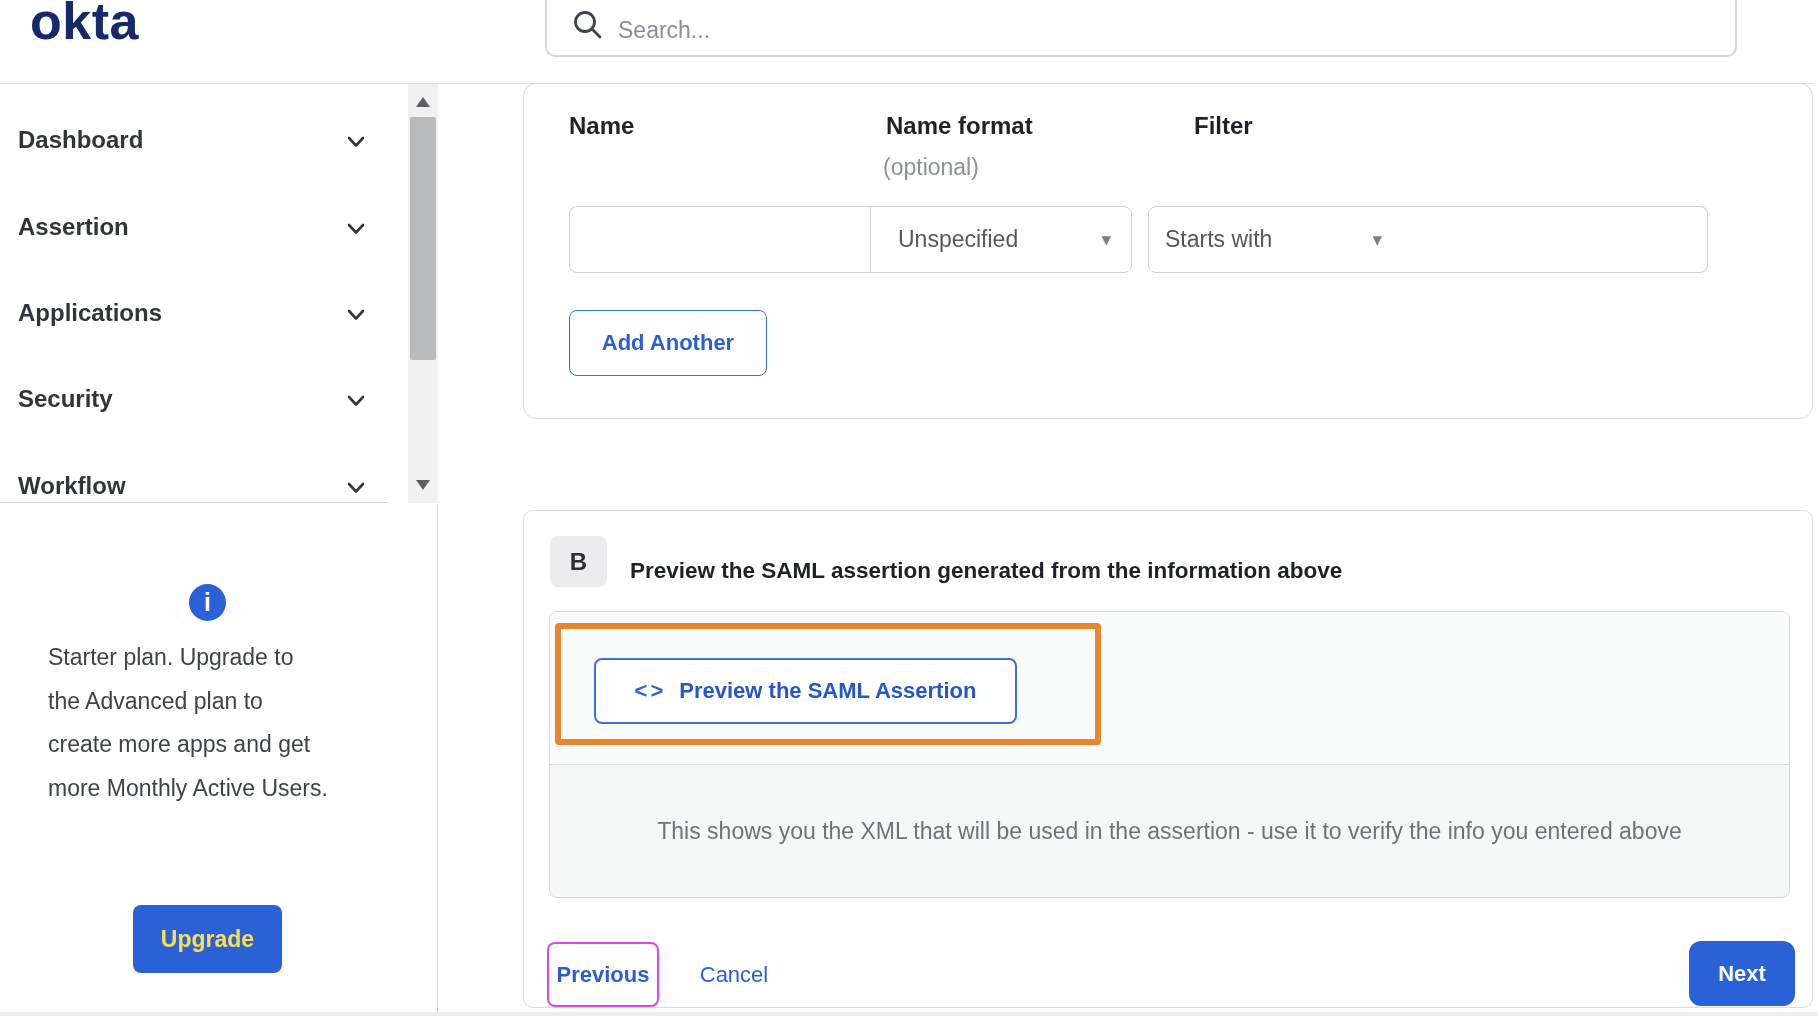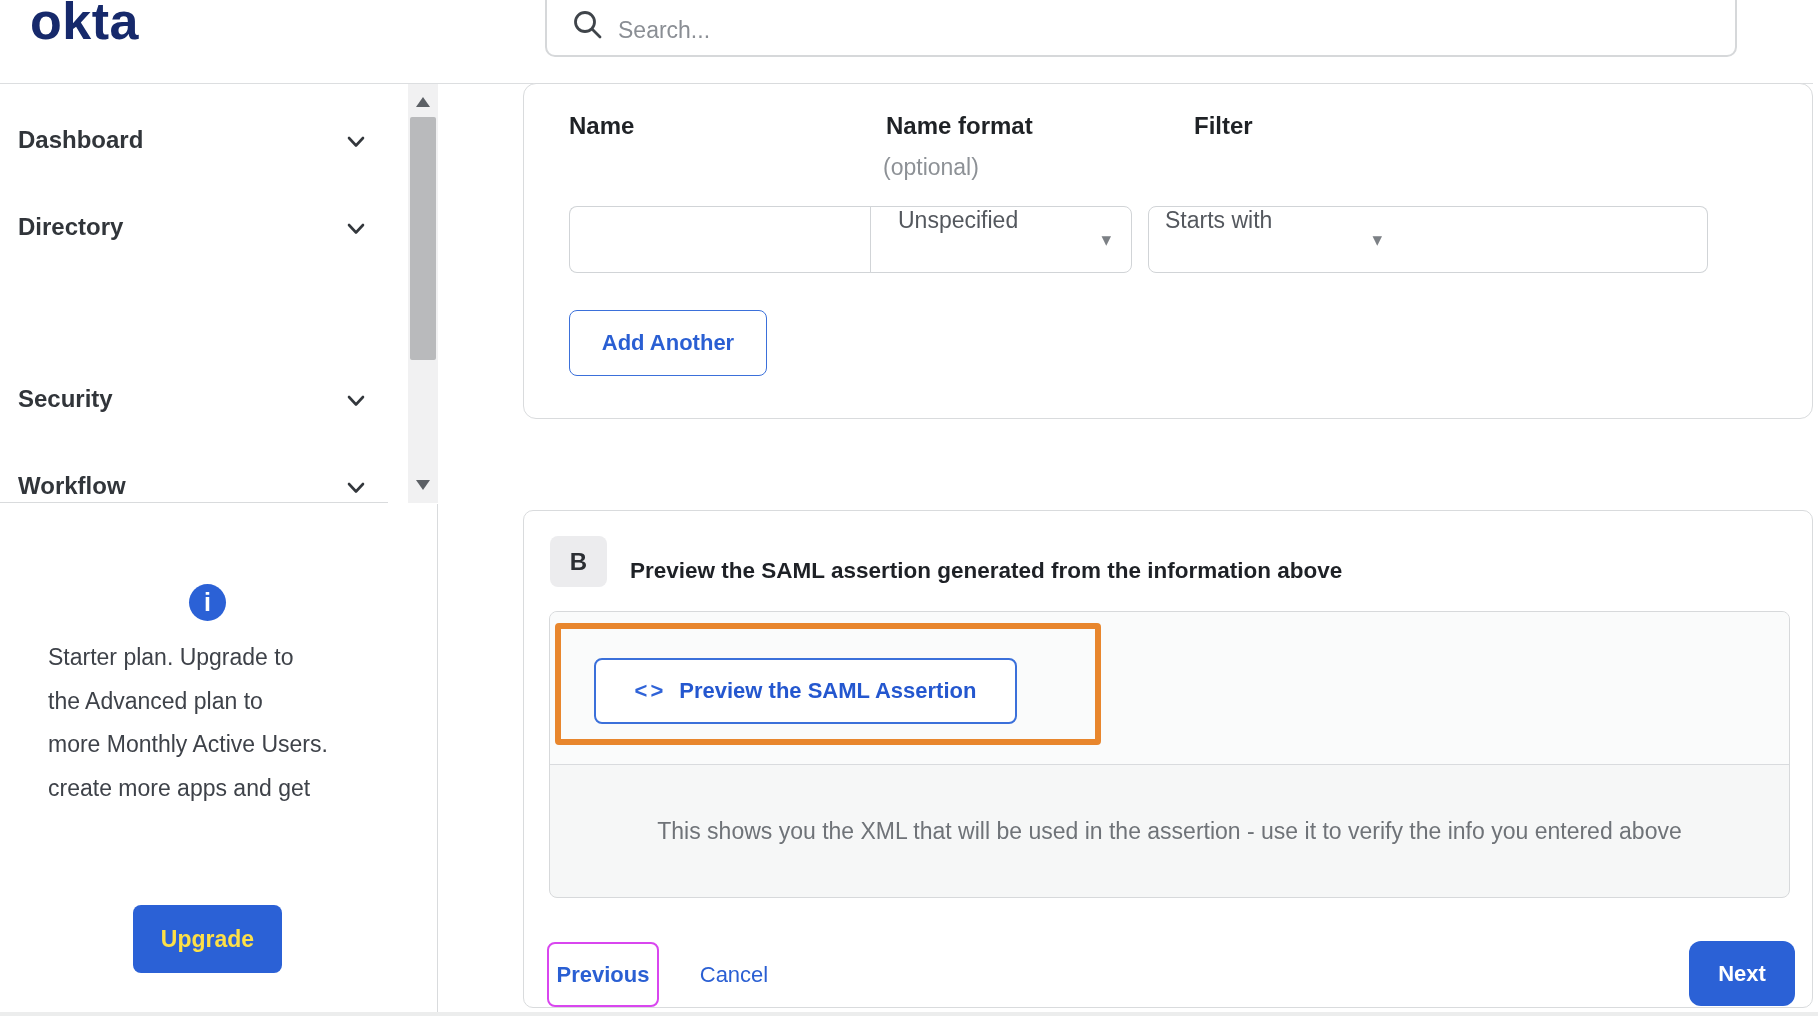--- a/index.html
+++ b/index.html
@@ -90,21 +90,21 @@
 
   
   .ctl {
     position: absolute; top: 122px; height: 67px; background: #fff;
     border: 1.5px solid #d1d4d7;
   }
   .ctl input {
     width: 100%; height: 100%; border: none; outline: none; background: transparent;
     font-family: inherit; font-size: 23px; color: #2c2f33; padding: 0 18px;
   }
-  .dd { display: flex; align-items: flex-start; padding-left: 27px; font-size: 23px; color: #54585e; cursor: pointer; }
+  .dd { display: flex; align-items: center; padding-left: 27px; font-size: 23px; color: #54585e; cursor: pointer; }
   .dd .caret { position: absolute; right: 20px; top: 50%; transform: translateY(-54%); font-size: 19px; color: #7c8085; }
 
   .i-name   { left: 45px;  width: 302px; border-radius: 8px 0 0 8px; border-right: none; }
   .dd-fmt   { left: 346px; width: 262px; border-radius: 0 8px 8px 0; }
   .dd-op    { left: 624px; width: 255px; border-radius: 8px 0 0 8px; padding-left: 16px; }
   .i-filter { left: 878px; width: 306px; border-radius: 0 8px 8px 0; border-left: none; }
 
   .btn-add {
     position: absolute; left: 45px; top: 226px; width: 198px; height: 66px;
     background: #fff; border: 1.5px solid #3b70da; border-radius: 8px;
@@ -182,21 +182,29 @@
 <nav class="abs side-nav">
   <div class="menu-item" style="top:13px">
     <span class="lbl">Dashboard</span>
     <span class="chev">
       <svg width="18" height="12" viewBox="0 0 18 12">
           <polyline points="2,2 9,9.5 16,2" fill="none" stroke="#33373c" stroke-width="2.6" stroke-linecap="round" stroke-linejoin="round"></polyline>
         </svg>
     </span>
   </div>
   <div class="menu-item" style="top:100px">
-    <span class="lbl">Directory</span>
+    <span class="lbl">Assertion</span>
+    <span class="chev">
+      <svg width="18" height="12" viewBox="0 0 18 12">
+          <polyline points="2,2 9,9.5 16,2" fill="none" stroke="#33373c" stroke-width="2.6" stroke-linecap="round" stroke-linejoin="round"></polyline>
+        </svg>
+    </span>
+  </div>
+  <div class="menu-item" style="top:186px">
+    <span class="lbl">Applications</span>
     <span class="chev">
       <svg width="18" height="12" viewBox="0 0 18 12">
           <polyline points="2,2 9,9.5 16,2" fill="none" stroke="#33373c" stroke-width="2.6" stroke-linecap="round" stroke-linejoin="round"></polyline>
         </svg>
     </span>
   </div>
   <div class="menu-item" style="top:272px">
     <span class="lbl">Security</span>
     <span class="chev">
       <svg width="18" height="12" viewBox="0 0 18 12">
@@ -218,22 +226,22 @@
     <div class="scroll-thumb"></div>
     <div class="tri-down"></div>
   </div>
 </nav>
 
 <aside class="abs upgrade-panel">
   <div class="info-badge">i</div>
   <div class="upgrade-text">
     <div>Starter plan. Upgrade to</div>
     <div>the Advanced plan to</div>
+    <div>create more apps and get</div>
     <div>more Monthly Active Users.</div>
-    <div>create more apps and get</div>
   </div>
   <button class="btn-upgrade">Upgrade</button>
 </aside>
 
 <section class="abs card card-a">
   <div class="f-label" style="left:45px; top:28px">Name</div>
   <div class="f-label" style="left:362px; top:28px">Name format</div>
   <div class="f-sub" style="left:359px; top:70px">(optional)</div>
   <div class="f-label" style="left:670px; top:28px">Filter</div>
 

